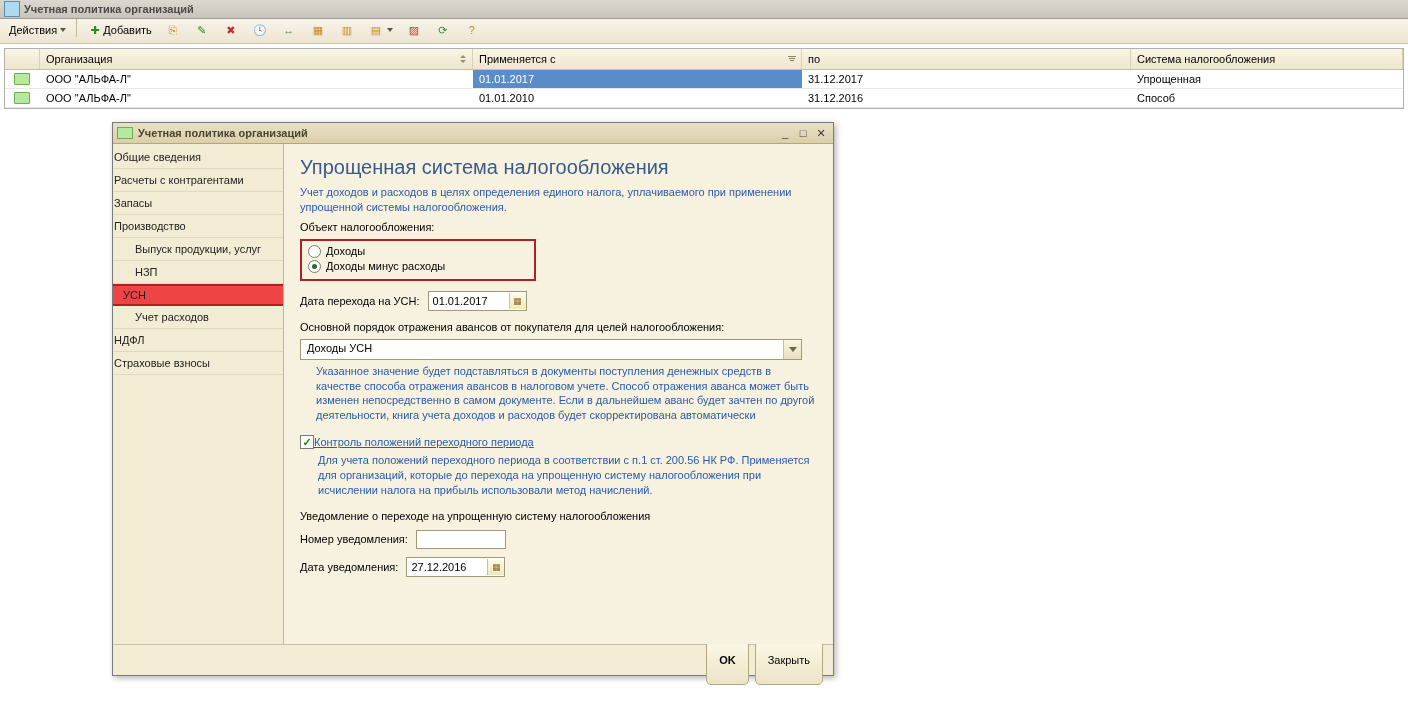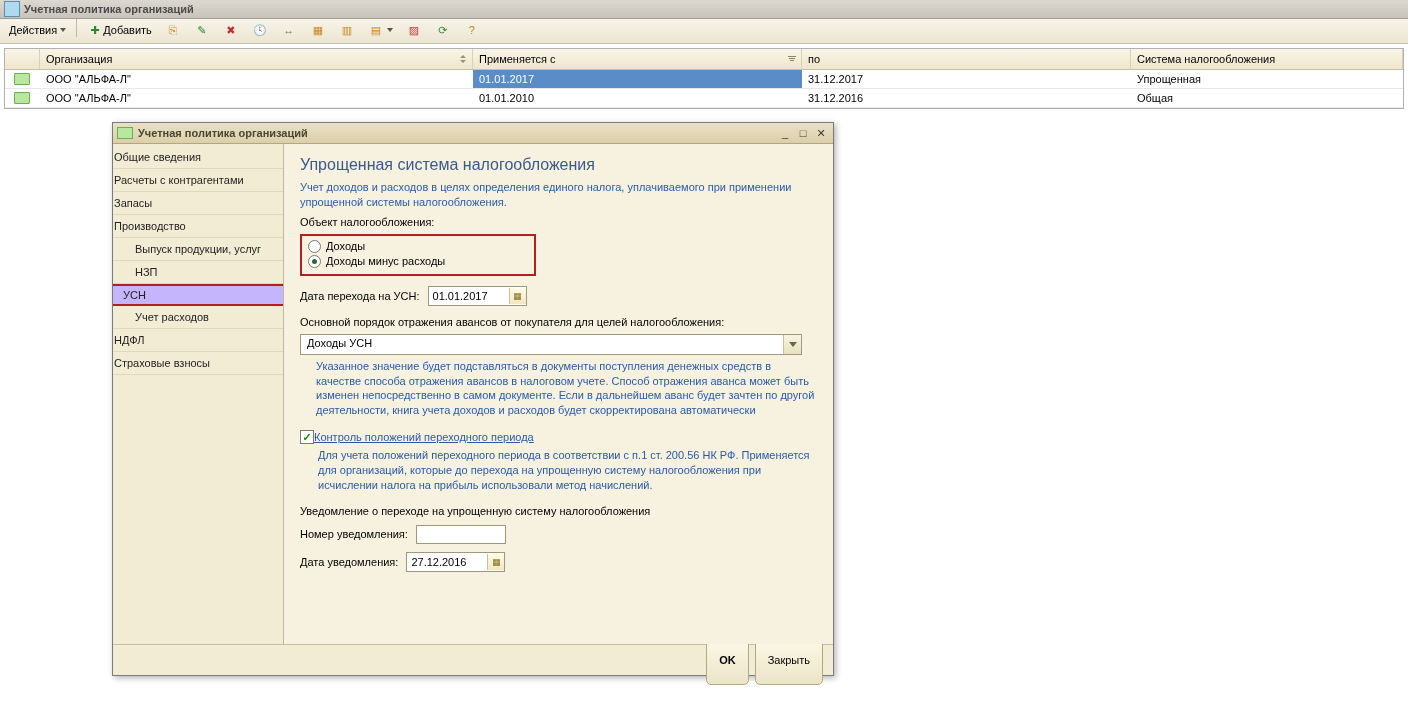--- a/index.html
+++ b/index.html
@@ -25,24 +25,24 @@
 .rowicon{width:14px;height:10px;background:#b8e8a0;border:1px solid #6ab050;border-radius:1px}
 
 .dialog{position:absolute;left:112px;top:122px;width:720px;border:1px solid #7a7a7a;background:#f5f0de;box-shadow:2px 2px 6px rgba(0,0,0,.3)}
 .dlg-title{background:linear-gradient(#e8e0c8,#dccfa8);height:20px;display:flex;align-items:center;padding:0 4px;border-bottom:1px solid #b0a880}
 .dlg-title .ticon2{width:14px;height:10px;background:#b8e8a0;border:1px solid #6ab050;margin-right:5px}
 .dlg-title .t{font-weight:bold;color:#4a4530;flex:1}
 .dlg-title .wbtn{width:16px;height:14px;display:flex;align-items:center;justify-content:center;font-family:sans-serif;color:#3a3a3a;margin-left:2px;cursor:default}
 .dlg-body{display:flex;min-height:500px}
 .navlist{width:170px;border-right:1px solid #c0b890;background:#f3ecd4;padding-top:2px}
 .navitem{padding:5px 1px;border-bottom:1px solid #e0d8bc;cursor:default;color:#222}
-.navitem.sel{background:#c4b5fd;border:2px solid #b02020;border-left:none;border-right:none;padding:3px 10px}
+.navitem.sel{background:#ef4444;border:2px solid #b02020;border-left:none;border-right:none;padding:3px 10px}
 .navitem.sub{padding-left:22px}
 .content{flex:1;padding:12px 16px;background:#f7f2df;position:relative}
-.h1{font-size:16px;color:#3a5a8a;font-weight:normal;margin:0 0 6px 0}
+.h1{font-size:20px;color:#3a5a8a;font-weight:normal;margin:0 0 6px 0}
 .desc{color:#2a5aa8;font-size:11px;line-height:1.35;margin-bottom:0}
 .lbl{font-size:11px;margin:6px 0}
 .radio-block{border:2px solid #b02020;padding:2px 6px 4px 6px;margin:4px 0 8px 0;width:220px}
 .radio-row{display:flex;align-items:center;gap:5px;margin:2px 0}
 .radio{width:11px;height:11px;border:1px solid #7a7a7a;border-radius:50%;background:#fff;display:flex;align-items:center;justify-content:center}
 .radio.checked::after{content:"";width:5px;height:5px;background:#2a6a2a;border-radius:50%}
 .field-row{display:flex;align-items:center;gap:8px;margin:8px 0}
 .dateinput{display:flex;align-items:center;border:1px solid #a09878;background:#fff;height:18px}
 .dateinput input{border:none;width:72px;padding:0 4px;font-family:inherit;font-size:11px;outline:none}
 .calicon{width:16px;height:16px;background:linear-gradient(#fefce8,#f0e8c0);border-left:1px solid #c8c0a0;display:flex;align-items:center;justify-content:center;font-size:9px;color:#8a6a20}
@@ -151,21 +151,21 @@
     <div class="gc c-to">31.12.2017</div>
     <div class="gc c-sys">Упрощенная</div>
   </div>
   <div class="grid-row">
     <div class="gc c-icon">
         <div class="rowicon"></div>
       </div>
     <div class="gc c-org">ООО "АЛЬФА-Л"</div>
     <div class="gc c-from">01.01.2010</div>
     <div class="gc c-to">31.12.2016</div>
-    <div class="gc c-sys">Общая</div>
+    <div class="gc c-sys">Способ</div>
   </div>
 </div>
 
 <div class="dialog">
   <div class="dlg-title">
     <div class="ticon2"></div>
     <span class="t">Учетная политика организаций</span>
     <div class="wbtn">_</div>
     <div class="wbtn">□</div>
     <div class="wbtn">✕</div>

